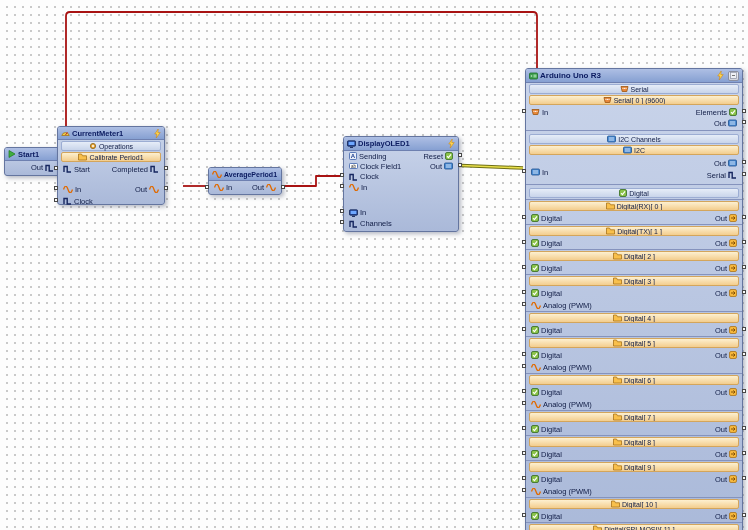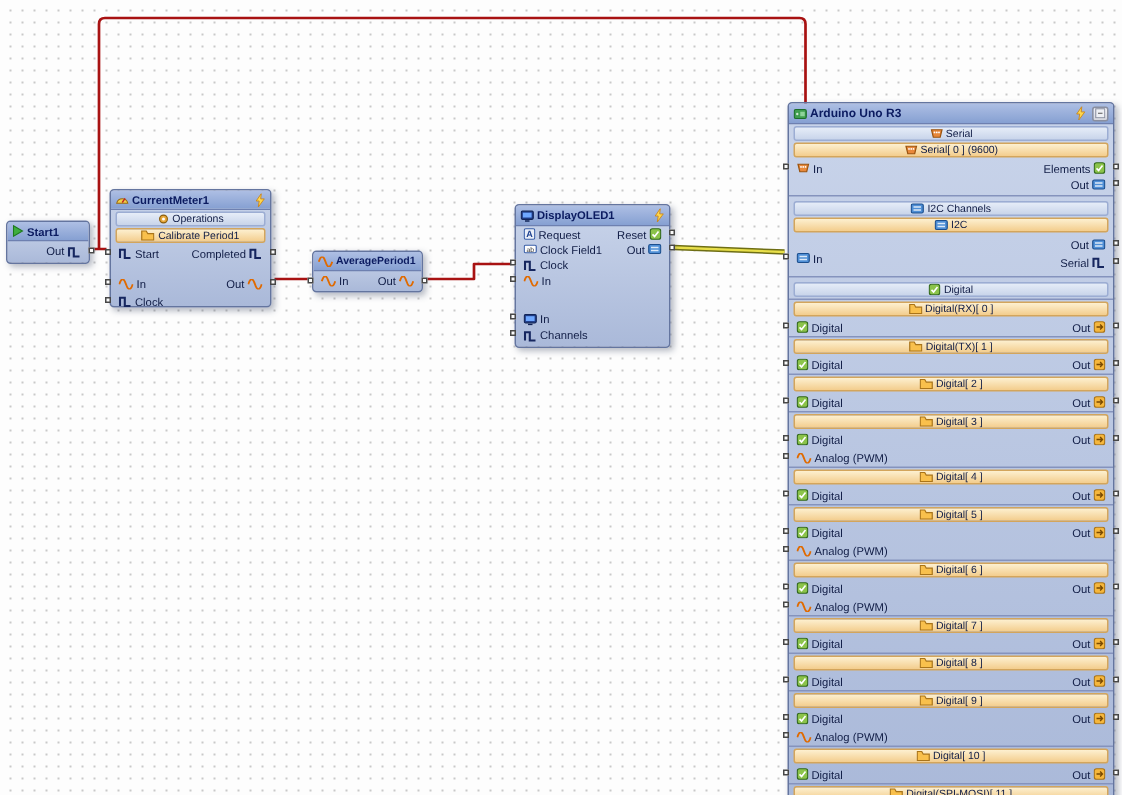--- a/index.html
+++ b/index.html
@@ -64,21 +64,21 @@
       <span>Out</span>
       <span class="ico">
           <svg width="9" height="8" viewBox="0 0 9 8">
             <path d="M1 7 V1.5 H4.2 V7 H8" fill="none" stroke="#16265f" stroke-width="1.4"></path>
           </svg>
         </span>
       <span class="pin r" style="top:4px"></span>
     </div>
   </div>
 
-  <div class="block" style="left:73px;top:126px;width:108px;height:79px">
+  <div class="block" style="left:57px;top:126px;width:108px;height:79px">
     <div class="block-header" style="height:13px">
       <span class="ico">
           <svg width="9" height="8" viewBox="0 0 9 8">
             <path d="M0.8 6.5 A3.8 3.8 0 0 1 8.2 6.5 Z" fill="#f2d04a" stroke="#9a6a10" stroke-width="0.7"></path>
             <path d="M4.5 6 L6.4 3.2" stroke="#c22222" stroke-width="0.9" fill="none"></path>
           </svg>
         </span>
       <span>CurrentMeter1</span>
       <span class="sp"></span>
       <span class="ico">
@@ -172,21 +172,21 @@
       <span>Out</span>
       <span class="ico">
           <svg width="10" height="7" viewBox="0 0 10 7">
             <path d="M0.5 3.5 C2 -1 3.5 -1 5 3.5 C6.5 8 8 8 9.5 3.5" fill="none" stroke="#e06a00" stroke-width="1.3"></path>
           </svg>
         </span>
       <span class="pin r" style="top:4px"></span>
     </div>
   </div>
 
-  <div class="block" style="left:343px;top:136px;width:104px;height:96px">
+  <div class="block" style="left:343px;top:136px;width:116px;height:96px">
     <div class="block-header">
       <span class="ico">
           <svg width="9" height="8" viewBox="0 0 9 8">
             <rect x="0.5" y="0.8" width="8" height="5.4" rx="0.8" fill="#23418e" stroke="#122457" stroke-width="0.8"></rect>
             <rect x="1.6" y="1.8" width="5.8" height="3.2" fill="#6fa8ff"></rect>
             <path d="M3 7.4 H6" stroke="#122457" stroke-width="1" fill="none"></path>
           </svg>
         </span>
       <span>DisplayOLED1</span>
       <span class="sp"></span>
@@ -196,21 +196,21 @@
           </svg>
         </span>
     </div>
     <div class="prow" style="height:10px">
       <span class="ico">
           <svg width="8" height="8" viewBox="0 0 8 8">
             <rect x="0.5" y="0.5" width="7" height="7" rx="1" fill="#e9eef8" stroke="#3a5fa8" stroke-width="0.8"></rect>
             <text x="4" y="6.2" font-size="6" text-anchor="middle" fill="#1c3f8e" font-family="Liberation Sans,sans-serif" font-weight="bold">A</text>
           </svg>
         </span>
-      <span>Request</span>
+      <span>Sending</span>
       <span class="sp"></span>
       <span>Reset</span>
       <span class="ico">
           <svg width="8" height="8" viewBox="0 0 8 8">
             <rect x="0.5" y="0.5" width="7" height="7" rx="1.5" fill="#8bc34a" stroke="#33691e" stroke-width="0.8"></rect>
             <path d="M2 4.2 L3.4 5.6 L6 2.4" fill="none" stroke="#fff" stroke-width="1.1"></path>
           </svg>
         </span>
       <span class="pin r" style="top:2px"></span>
     </div>

